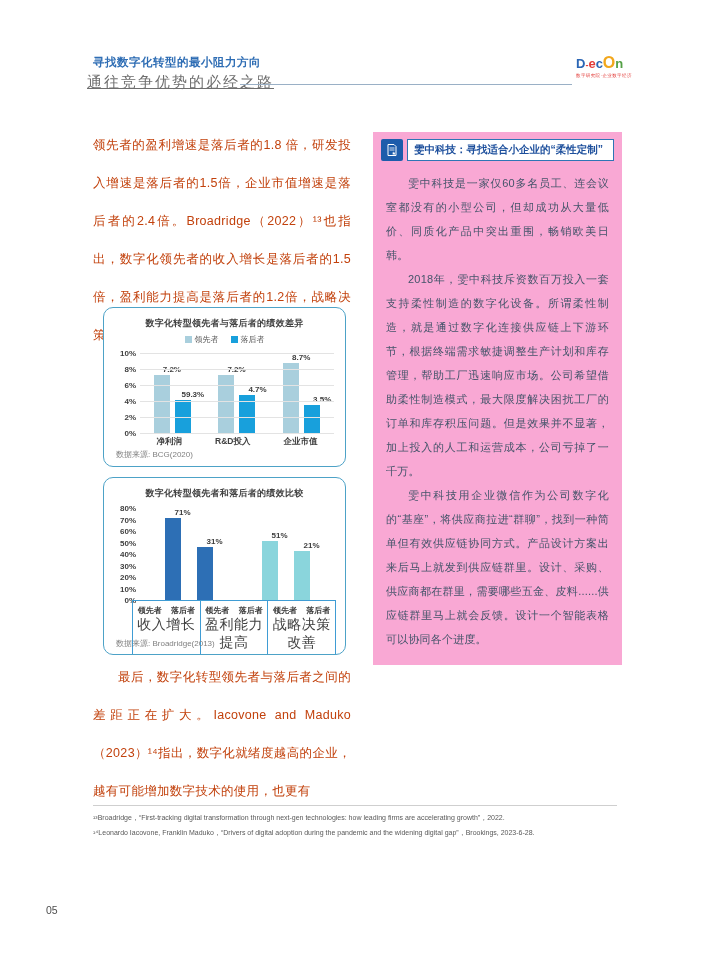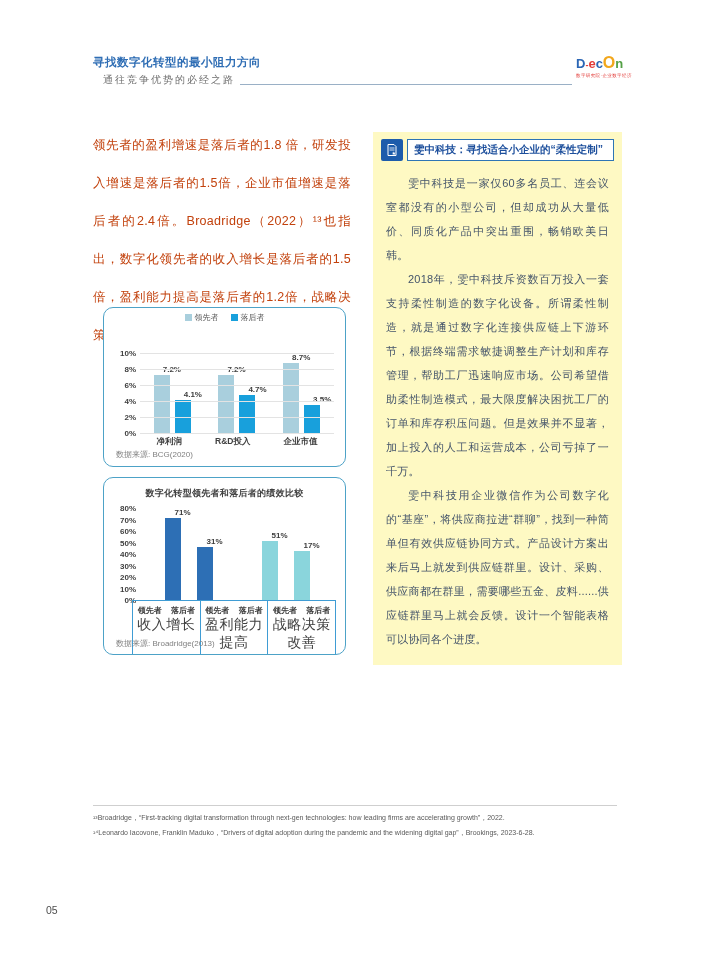--- a/index.html
+++ b/index.html
@@ -1,21 +1,21 @@
 <!DOCTYPE html>
 <html><head>
 <meta charset="utf-8">
 <style>
   html,body{margin:0;padding:0;background:#ffffff;}
   body{font-family:"Liberation Sans","DejaVu Sans",sans-serif;}
   .page{position:relative;width:710px;height:970px;background:#fff;overflow:hidden;}
 
   
   .h-title{position:absolute;left:93px;top:55px;font-size:11.5px;font-weight:bold;color:#2e6db4;letter-spacing:0.5px;}
-  .h-subtitle{position:absolute;left:103px;top:73px;font-size:10px;color:#6e6e6e;letter-spacing:2px;}
+  .h-subtitle{position:absolute;left:87px;top:73px;font-size:15px;color:#6e6e6e;letter-spacing:2px;text-decoration:underline;}
   .h-rule{position:absolute;left:240px;top:84px;width:332px;height:1px;background:#9ab0c6;}
   .logo{position:absolute;left:576px;top:55px;width:64px;text-align:left;line-height:1;}
   .logo-word span{font-weight:bold;display:inline-block;}
   .logo-tagline{margin-top:3px;font-size:4.5px;color:#e23c39;letter-spacing:0.4px;white-space:nowrap;}
 
   
   .body-para{position:absolute;left:93px;width:258px;font-size:12.5px;line-height:38px;color:#c2410c;text-align:justify;letter-spacing:0.3px;}
   #para1{top:126px;}
   #para2{top:658px;text-indent:2em;}
 
@@ -46,21 +46,21 @@
   .source{position:absolute;left:12px;font-size:8px;color:#808080;}
   #c1-source{bottom:6px;}
   #c2-source{bottom:5px;}
   .cat-table{position:absolute;left:28px;right:9px;top:122px;border-top:1px solid #3f9cd4;display:flex;}
   .cat-cell{flex:1;border-left:1px solid #3f9cd4;padding:4px 0 2px;}
   .cat-cell:last-child{border-right:1px solid #3f9cd4;}
   .cat-sub{display:flex;justify-content:space-around;font-size:8px;font-weight:bold;color:#404040;}
   .cat-name{text-align:center;font-size:14px;font-weight:normal;color:#404040;margin-top:0;letter-spacing:0.5px;}
 
   
-  .casebox{position:absolute;left:373px;top:132px;width:249px;background:#fef9c3;padding-bottom:14px;}
+  .casebox{position:absolute;left:373px;top:132px;width:249px;background:#f9a8d4;padding-bottom:14px;}
   .case-title-bar{display:flex;align-items:stretch;margin:7px 8px 0 8px;height:22px;}
   .case-icon{width:22px;background:#1d5cab;border-radius:2px;display:flex;align-items:center;justify-content:center;flex:none;}
   .case-title{flex:1;margin-left:4px;background:#fff;border:1px solid #2e75b5;display:flex;align-items:center;padding-left:6px;font-size:10.5px;font-weight:bold;color:#1d4f9c;white-space:nowrap;overflow:hidden;}
   .case-body{padding:10px 13px 0 13px;}
   .case-body p{margin:0;text-indent:2em;font-size:11px;line-height:24px;text-align:justify;color:#44546a;letter-spacing:0.2px;}
 
   
   .footrule{position:absolute;left:93px;top:805px;width:524px;height:1px;background:#cfcfcf;}
   .footnotes{position:absolute;left:93px;top:810px;width:530px;}
   .footnotes p{margin:0;font-size:7px;line-height:15px;color:#595959;}
@@ -76,20 +76,21 @@
   <div class="h-subtitle">通往竞争优势的必经之路</div>
   <div class="h-rule"></div>
   <div class="logo">
     <div class="logo-word" id="logo-word"><span style="color: rgb(43, 102, 181); font-size: 13px;">D</span><span style="color: rgb(226, 60, 57); font-size: 9px;">-</span><span style="color: rgb(226, 60, 57); font-size: 13px;">e</span><span style="color: rgb(43, 102, 181); font-size: 13px;">c</span><span style="color: rgb(242, 167, 28); font-size: 16px;">O</span><span style="color: rgb(83, 160, 69); font-size: 13px;">n</span></div>
     <div class="logo-tagline">数字研究院·企业数字经济</div>
   </div>
 
   <div class="body-para" id="para1">领先者的盈利增速是落后者的1.8 倍，研发投入增速是落后者的1.5倍，企业市值增速是落后者的2.4倍。Broadridge（2022）¹³也指出，数字化领先者的收入增长是落后者的1.5倍，盈利能力提高是落后者的1.2倍，战略决策改善是落后者的1.4倍。</div>
 
   <div class="chart-card" id="chart1">
+    <div class="c-title">数字化转型领先者与落后者的绩效差异</div>
     <div class="legend" id="c1-legend">
       <span class="legend-item">
           <span class="swatch" style="background: rgb(169, 207, 221);"></span>
           <span>领先者</span>
         </span>
       <span class="legend-item">
           <span class="swatch" style="background: rgb(24, 160, 220);"></span>
           <span>落后者</span>
         </span>
     </div>
@@ -102,21 +103,21 @@
         <div class="ylab" style="top: 0%;">10%</div>
       </div>
     <div class="plot" id="c1-plot">
       <div class="groups" id="c1-groups">
           <div class="bgroup">
             <div class="bcol">
               <div class="bval">7.2%</div>
               <div class="bar" style="height: 72%; background: rgb(169, 207, 221);"></div>
             </div>
             <div class="bcol">
-              <div class="bval">4.1%</div>
+              <div class="bval">59.3%</div>
               <div class="bar" style="height: 41%; background: rgb(24, 160, 220);"></div>
             </div>
           </div>
           <div class="bgroup">
             <div class="bcol">
               <div class="bval">7.2%</div>
               <div class="bar" style="height: 72%; background: rgb(169, 207, 221);"></div>
             </div>
             <div class="bcol">
               <div class="bval">4.7%</div>
@@ -173,21 +174,21 @@
               <div class="bval">31%</div>
               <div class="bar" style="height: 57.5%; background: rgb(45, 111, 181);"></div>
             </div>
           </div>
           <div class="bgroup">
             <div class="bcol">
               <div class="bval">51%</div>
               <div class="bar" style="height: 63.75%; background: rgb(138, 213, 220);"></div>
             </div>
             <div class="bcol">
-              <div class="bval">17%</div>
+              <div class="bval">21%</div>
               <div class="bar" style="height: 53.75%; background: rgb(138, 213, 220);"></div>
             </div>
           </div>
         </div>
     </div>
     <div class="cat-table" id="c2-cats">
         <div class="cat-cell">
           <div class="cat-sub">
             <span>领先者</span>
             <span>落后者</span>
@@ -205,20 +206,21 @@
           <div class="cat-sub">
             <span>领先者</span>
             <span>落后者</span>
           </div>
           <div class="cat-name">战略决策改善</div>
         </div>
       </div>
     <div class="source" id="c2-source">数据来源: Broadridge(2013)</div>
   </div>
 
+  <div class="body-para" id="para2">最后，数字化转型领先者与落后者之间的差距正在扩大。Iacovone and Maduko（2023）¹⁴指出，数字化就绪度越高的企业，越有可能增加数字技术的使用，也更有</div>
 
   <div class="casebox">
     <div class="case-title-bar">
       <span class="case-icon">
         <svg width="14" height="14" viewBox="0 0 14 14">
           <path d="M3 1.5 H9 L11 3.5 V12.5 H3 Z" fill="none" stroke="#ffffff" stroke-width="1"></path>
           <line x1="4.5" y1="5" x2="9.5" y2="5" stroke="#ffffff" stroke-width="0.8"></line>
           <line x1="4.5" y1="7" x2="9.5" y2="7" stroke="#ffffff" stroke-width="0.8"></line>
           <path d="M8.8 8.6 l0.55 1.1 1.2 0.17 -0.87 0.85 0.2 1.2 -1.08 -0.57 -1.08 0.57 0.2 -1.2 -0.87 -0.85 1.2 -0.17 Z" fill="#ffffff"></path>
         </svg>

